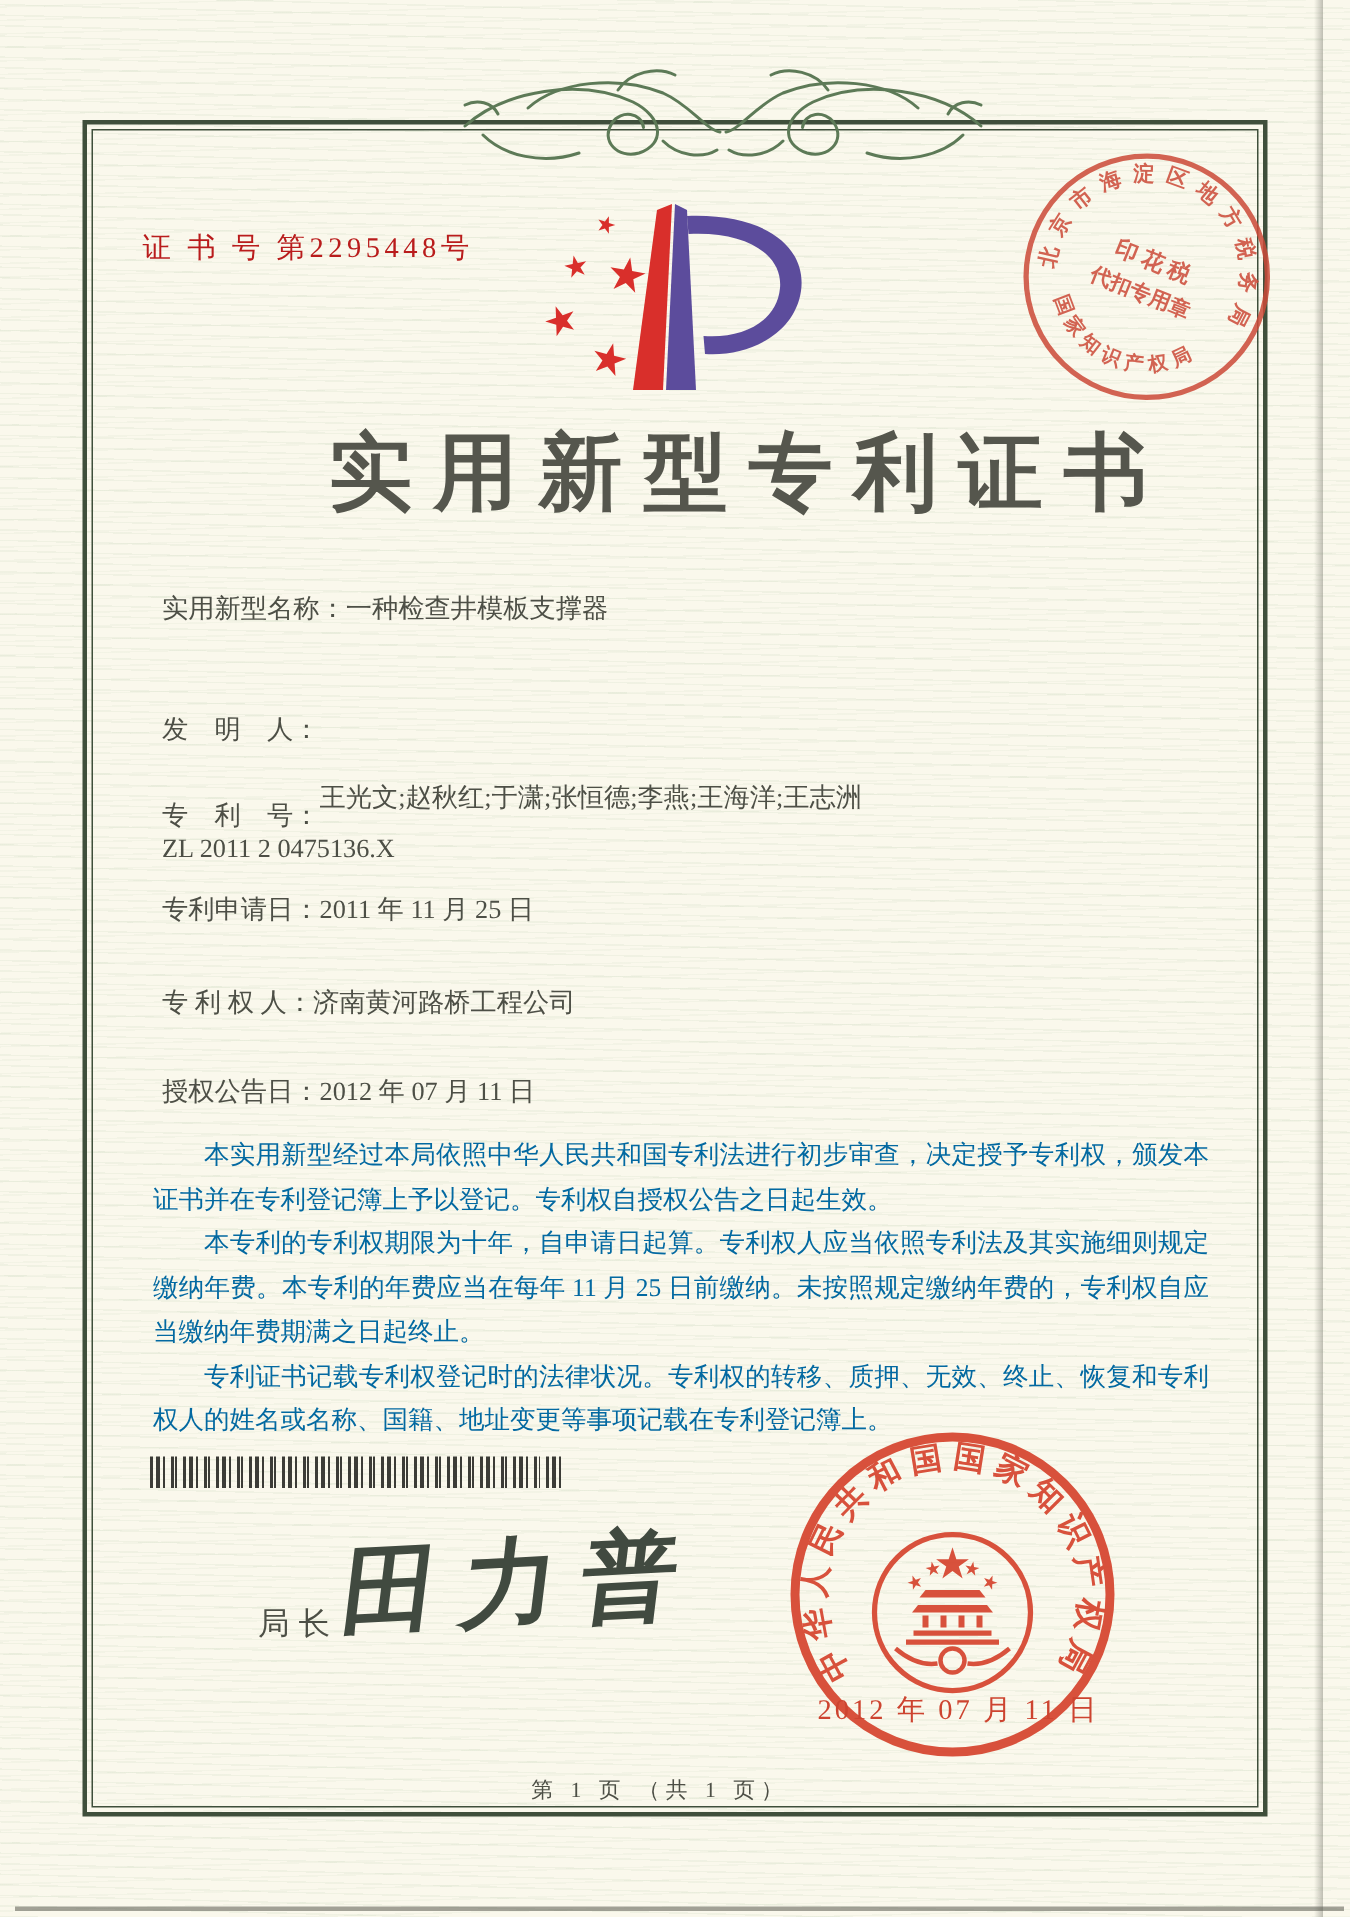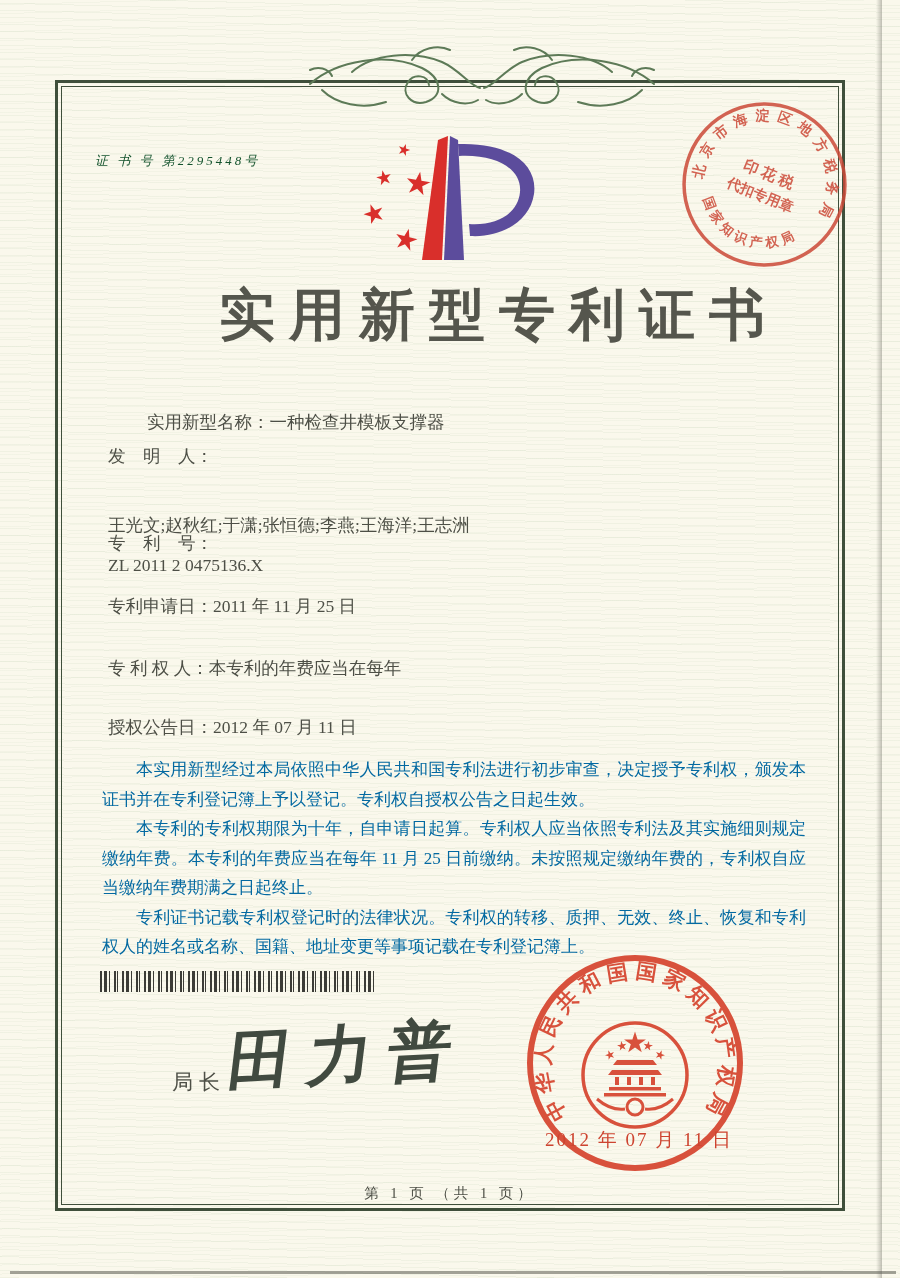--- a/index.html
+++ b/index.html
@@ -30,34 +30,34 @@
   }
   .border-outer {
     position:absolute; left:55px; top:80px; width:790px; height:1131px;
     border:3px solid #3f4f3b;
   }
   .border-inner {
     position:absolute; inset:3px; border:1px solid #3f4f3b;
   }
   .cert-no {
     position:absolute; left:95px; top:152px;
-    font-size:13px; letter-spacing:3px; color:#14532d;font-style:italic;
+    font-size:19px; letter-spacing:3px; color:#b91c1c;
   }
   .logo { position:absolute; left:352px; top:122px; width:200px; height:150px; }
   .title {
     position:absolute; left:55px; top:278px; width:874px;
     text-align:center; font-size:56px; font-weight:600;
     letter-spacing:14px; color:#55564d; text-indent:14px;
   }
   .fields { position:absolute; left:108px; top:0; width:700px; color:#4d4f46; }
   .field-row { position:absolute; left:0; display:flex; font-size:17.5px; }
   .field-label { white-space:pre; }
   .field-value { white-space:pre; }
-  .row-name    { top:410px;margin-left:39px; }
-  .row-inv     { top:444px;flex-direction:column; }
+  .row-name    { top:393px; }
+  .row-inv     { top:474px; }
   .row-inv .field-value div { line-height:30px; }
   .row-pno     { top:531px;flex-direction:column; }
   .row-fdate   { top:594px; }
   .row-patee   { top:656px;text-align:center; }
   .row-gdate   { top:715px; }
   .paragraphs {
     position:absolute; left:102px; top:755px; width:704px;
     font-size:17px; line-height:29.5px; color:#0369a1;
     text-align:justify;
   }
@@ -84,21 +84,21 @@
   .seal-date {
     position:absolute; left:545px; top:1127px;
     font-size:19px; letter-spacing:2px; color:#cd4430;
   }
   .tax-stamp {
     position:absolute; left:672px; top:92px; width:185px; height:185px;
     transform:rotate(22deg); opacity:.85;
   }
   .ornament { position:absolute; left:292px; top:42px; width:380px; height:84px; }
   .footer {
-    position:absolute; left:55px; top:1184px; width:790px;
+    position:absolute; left:45px; top:1184px; width:790px;
     text-align:center; font-size:14.5px; letter-spacing:4px; color:#4d4f46;
   }
 </style>
 </head>
 <body>
 
 <div class="page">
 
   <div class="border-outer">
     <div class="border-inner"></div>
@@ -160,21 +160,21 @@
     <div class="field-row row-pno">
       <span class="field-label">专　利　号：</span>
       <span class="field-value">ZL 2011 2 0475136.X</span>
     </div>
     <div class="field-row row-fdate">
       <span class="field-label">专利申请日：</span>
       <span class="field-value">2011 年 11 月 25 日</span>
     </div>
     <div class="field-row row-patee">
       <span class="field-label">专 利 权 人：</span>
-      <span class="field-value">本专利的年费应当在每年</span>
+      <span class="field-value">济南黄河路桥工程公司</span>
     </div>
     <div class="field-row row-gdate">
       <span class="field-label">授权公告日：</span>
       <span class="field-value">2012 年 07 月 11 日</span>
     </div>
   </div>
 
   <div class="paragraphs">
     <p>本实用新型经过本局依照中华人民共和国专利法进行初步审查，决定授予专利权，颁发本证书并在专利登记簿上予以登记。专利权自授权公告之日起生效。</p>
     <p>本专利的专利权期限为十年，自申请日起算。专利权人应当依照专利法及其实施细则规定缴纳年费。本专利的年费应当在每年 11 月 25 日前缴纳。未按照规定缴纳年费的，专利权自应当缴纳年费期满之日起终止。</p>

